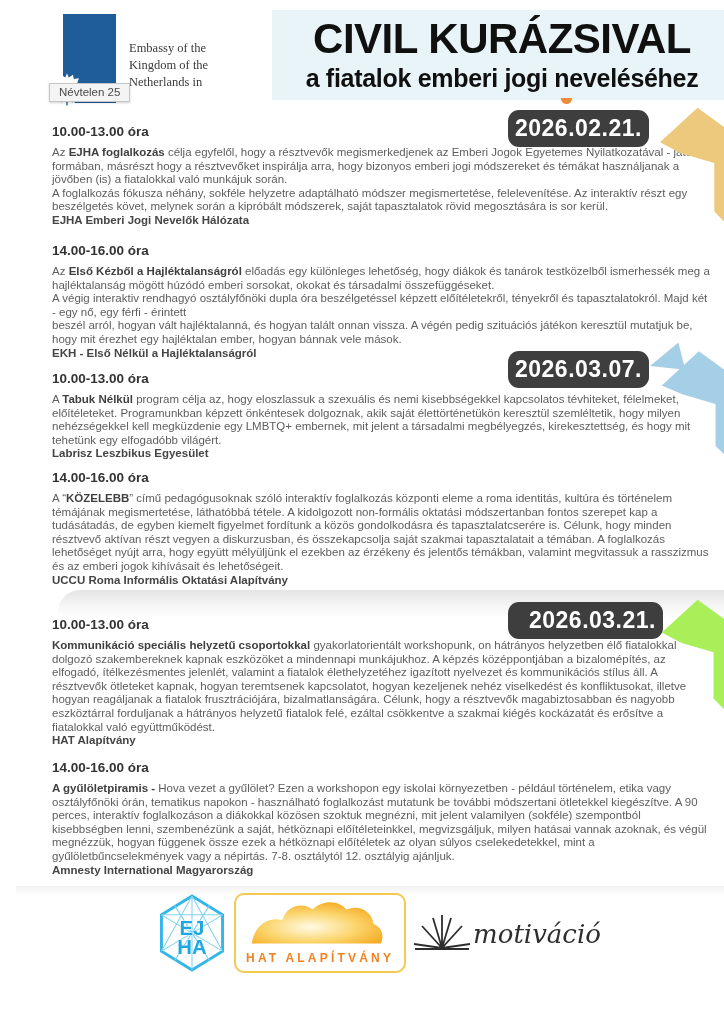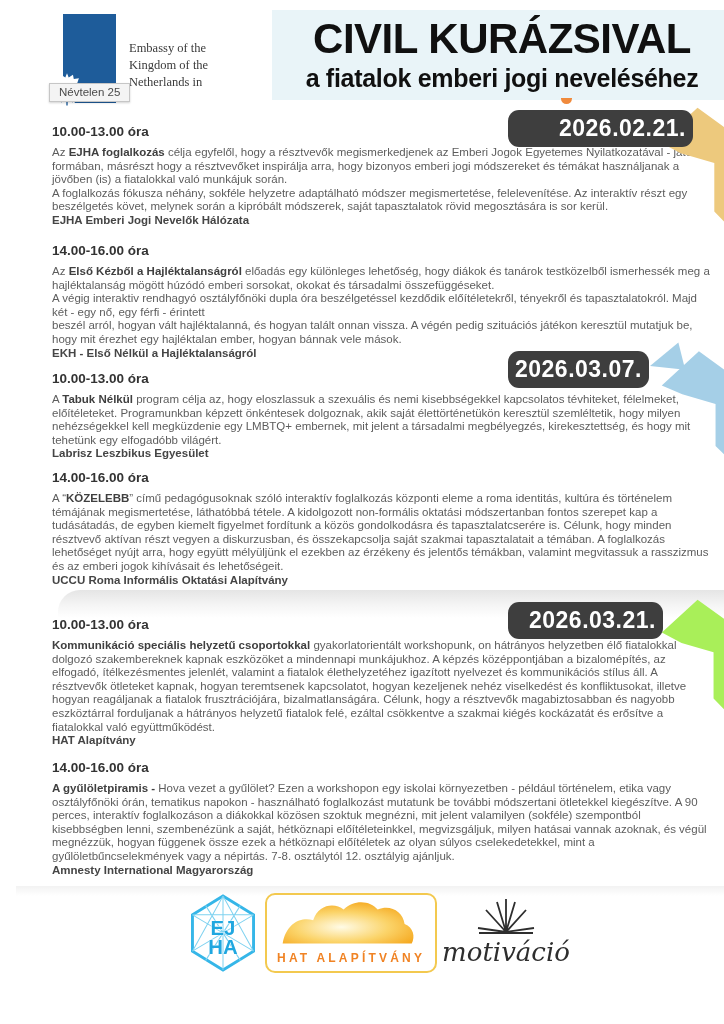--- a/index.html
+++ b/index.html
@@ -45,21 +45,21 @@
   .session .org{font-weight:bold;color:#454545;}
   .s1{top:124px;} .s2{top:243px;} .s3{top:371px;} .s4{top:470px;} .s5{top:617px;} .s6{top:760px;}
 
   
   .logos{position:absolute;left:0;top:893px;width:724px;height:80px;display:flex;
          align-items:center;justify-content:center;gap:5px;z-index:2;}
   .hat-box{position:relative;width:168px;height:76px;border:2px solid #f3c94f;border-radius:10px;
            background:#fff;display:flex;flex-direction:column;align-items:center;justify-content:flex-end;}
   .hat-label{font-size:12px;font-weight:bold;color:#f08324;letter-spacing:3.2px;margin-bottom:6px;white-space:nowrap;}
   .hat-blob{position:absolute;top:2px;left:4px;}
-  .motivacio{display:flex;flex-direction:column;align-items:center;}
+  .motivacio{display:flex;flex-direction:row;align-items:center;}
   .motivacio-label{font-family:"DejaVu Serif",serif;font-style:italic;font-size:26px;color:#2e2e2e;margin-top:2px;}
 
   
   .footer{position:absolute;left:0;bottom:0;width:724px;height:49px;background:#f2d382;
           display:flex;align-items:center;z-index:6;}
   .venue{font-size:27px;font-weight:bold;color:#000;margin-left:24px;letter-spacing:-.3px;}
   .address{font-size:23px;font-weight:bold;color:#151515;margin-left:36px;transform:scaleX(.92);transform-origin:left;}
 </style>
 </head>
 <body>
@@ -83,21 +83,21 @@
     </div>
     <div class="tooltip">Névtelen 25</div>
   </div>
 
   <div class="title-box">
     <div class="title">CIVIL KURÁZSIVAL</div>
     <div class="subtitle">a fiatalok emberi jogi neveléséhez</div>
   </div>
   <div class="title-deco"></div>
 
-  <div class="date-badge" style="left:492px;top:110px;padding-left:44px;">2026.02.21.</div>
+  <div class="date-badge" style="left:492px;top:110px;">2026.02.21.</div>
   <svg class="arrow" style="left:641px;top:102px;" width="83" height="134" viewBox="0 0 84 134">
     <polygon points="3,40 41,5 81,34 81,134 58,110 58,61 24,51" fill="#edc97d"></polygon>
   </svg>
 
   <div class="date-badge" style="left:492px;top:351px;">2026.03.07.</div>
   <svg class="arrow" style="left:634px;top:342px;" width="90" height="128" viewBox="0 0 92 130">
     <polygon points="0,24 29,0 36,28" fill="#a5cfe7"></polygon>
     <polygon points="12,44 50,9 90,38 90,128 67,106 67,63 33,53" fill="#a5cfe7"></polygon>
   </svg>
 
@@ -113,21 +113,21 @@
     <div class="session-time">10.00-13.00 óra</div>
     <p><span>Az </span><b>EJHA foglalkozás</b><span> célja egyfelől, hogy a résztvevők megismerkedjenek az Emberi Jogok Egyetemes Nyilatkozatával - játékos formában, másrészt hogy a résztvevőket inspirálja arra, hogy bizonyos emberi jogi módszereket és témákat használjanak a jövőben (is) a fiatalokkal való munkájuk során.</span></p>
     <p>A foglalkozás fókusza néhány, sokféle helyzetre adaptálható módszer megismertetése, felelevenítése. Az interaktív részt egy beszélgetés követ, melynek során a kipróbált módszerek, saját tapasztalatok rövid megosztására is sor kerül.</p>
     <p></p>
     <p class="org">EJHA Emberi Jogi Nevelők Hálózata</p>
   </div>
 
   <div class="session s2">
     <div class="session-time">14.00-16.00 óra</div>
     <p><span>Az </span><b>Első Kézből a Hajléktalanságról</b><span> előadás egy különleges lehetőség, hogy diákok és tanárok testközelből ismerhessék meg a hajléktalanság mögött húzódó emberi sorsokat, okokat és társadalmi összefüggéseket.</span></p>
-    <p>A végig interaktiv rendhagyó osztályfőnöki dupla óra beszélgetéssel kezdődik előítéletekről, tényekről és tapasztalatokról. Majd két - egy nő, egy férfi - érintett</p>
+    <p>A végig interaktiv rendhagyó osztályfőnöki dupla óra beszélgetéssel képzett előítéletekről, tényekről és tapasztalatokról. Majd két - egy nő, egy férfi - érintett</p>
     <p>beszél arról, hogyan vált hajléktalanná, és hogyan talált onnan vissza. A végén pedig szituációs játékon keresztül mutatjuk be, hogy mit érezhet egy hajléktalan ember, hogyan bánnak vele mások.</p>
     <p class="org">EKH - Első Nélkül a Hajléktalanságról</p>
   </div>
 
   <div class="session s3">
     <div class="session-time">10.00-13.00 óra</div>
     <p><span>A </span><b>Tabuk Nélkül</b><span> program célja az, hogy eloszlassuk a szexuális és nemi kisebbségekkel kapcsolatos tévhiteket, félelmeket, előítéleteket. Programunkban képzett önkéntesek dolgoznak, akik saját élettörténetükön keresztül szemléltetik, hogy milyen nehézségekkel kell megküzdenie egy LMBTQ+ embernek, mit jelent a társadalmi megbélyegzés, kirekesztettség, és hogy mit tehetünk egy elfogadóbb világért.</span></p>
     <p class="org">Labrisz Leszbikus Egyesület</p>
   </div>
 

